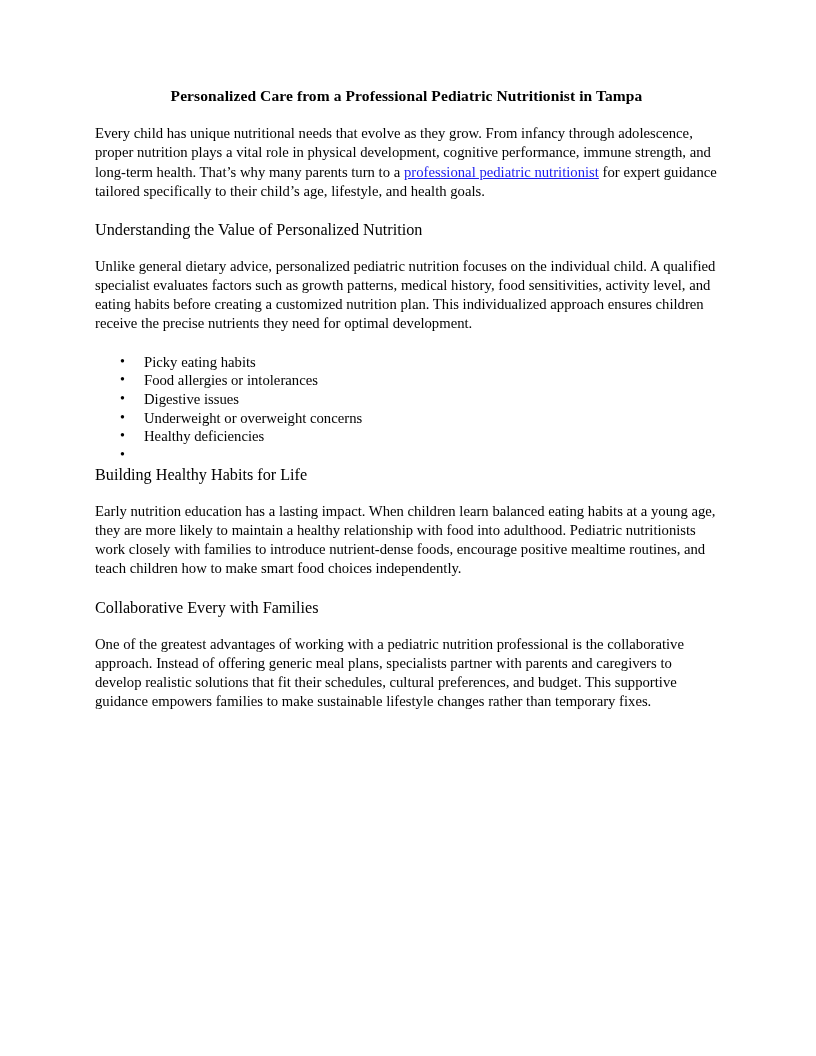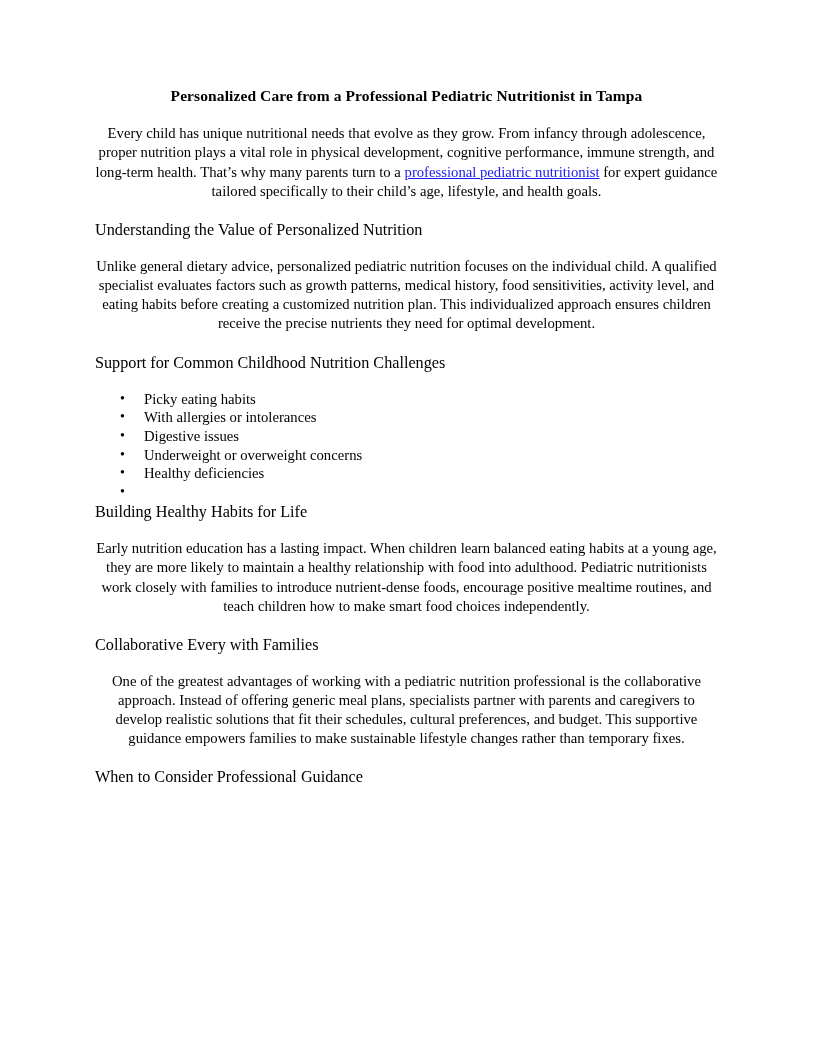--- a/index.html
+++ b/index.html
@@ -26,21 +26,21 @@
     font-weight: bold;
     text-align: center;
     margin: 0 0 19px 0;
     line-height: 1.25;
     letter-spacing: 0.1px;
   }
   p.body-par {
     font-size: 14.7px;
     line-height: 1.30;
     margin: 0 0 19px 0;
-    text-align: center;
+    text-align: left;
   }
   h2.section-head {
     font-size: 16.2px;
     font-weight: normal;
     margin: 0 0 17px 0;
     line-height: 1.25;
   }
   a.inline-link {
     color: #1a1aee;
     text-decoration: underline;
@@ -68,33 +68,31 @@
 
 <div class="page">
 
   <h1 class="doc-title">Personalized Care from a Professional Pediatric Nutritionist in Tampa</h1>
 
   <p class="body-par"><span>Every child has unique nutritional needs that evolve as they grow. From infancy through adolescence, proper nutrition plays a vital role in physical development, cognitive performance, immune strength, and long-term health. That’s why many parents turn to a </span><a class="inline-link" href="#">professional pediatric nutritionist</a><span> for expert guidance tailored specifically to their child’s age, lifestyle, and health goals.</span></p>
 
   <h2 class="section-head">Understanding the Value of Personalized Nutrition</h2>
   <p class="body-par">Unlike general dietary advice, personalized pediatric nutrition focuses on the individual child. A qualified specialist evaluates factors such as growth patterns, medical history, food sensitivities, activity level, and eating habits before creating a customized nutrition plan. This individualized approach ensures children receive the precise nutrients they need for optimal development.</p>
 
-  <h2 class="section-head">Support for Common Childhood Nutrition Challenges</h2>
 
   <ul class="bullet-list">
     <li><span class="bullet-dot">•</span><span>Picky eating habits</span></li>
-    <li><span class="bullet-dot">•</span><span>With allergies or intolerances</span></li>
+    <li><span class="bullet-dot">•</span><span>Food allergies or intolerances</span></li>
     <li><span class="bullet-dot">•</span><span>Digestive issues</span></li>
     <li><span class="bullet-dot">•</span><span>Underweight or overweight concerns</span></li>
     <li><span class="bullet-dot">•</span><span>Healthy deficiencies</span></li>
     <li><span class="bullet-dot">•</span></li>
   </ul>
 
 
   <h2 class="section-head">Building Healthy Habits for Life</h2>
   <p class="body-par">Early nutrition education has a lasting impact. When children learn balanced eating habits at a young age, they are more likely to maintain a healthy relationship with food into adulthood. Pediatric nutritionists work closely with families to introduce nutrient-dense foods, encourage positive mealtime routines, and teach children how to make smart food choices independently.</p>
 
   <h2 class="section-head">Collaborative Every with Families</h2>
   <p class="body-par">One of the greatest advantages of working with a pediatric nutrition professional is the collaborative approach. Instead of offering generic meal plans, specialists partner with parents and caregivers to develop realistic solutions that fit their schedules, cultural preferences, and budget. This supportive guidance empowers families to make sustainable lifestyle changes rather than temporary fixes.</p>
 
-  <h2 class="section-head">When to Consider Professional Guidance</h2>
 
 </div>
 
 </body></html>

